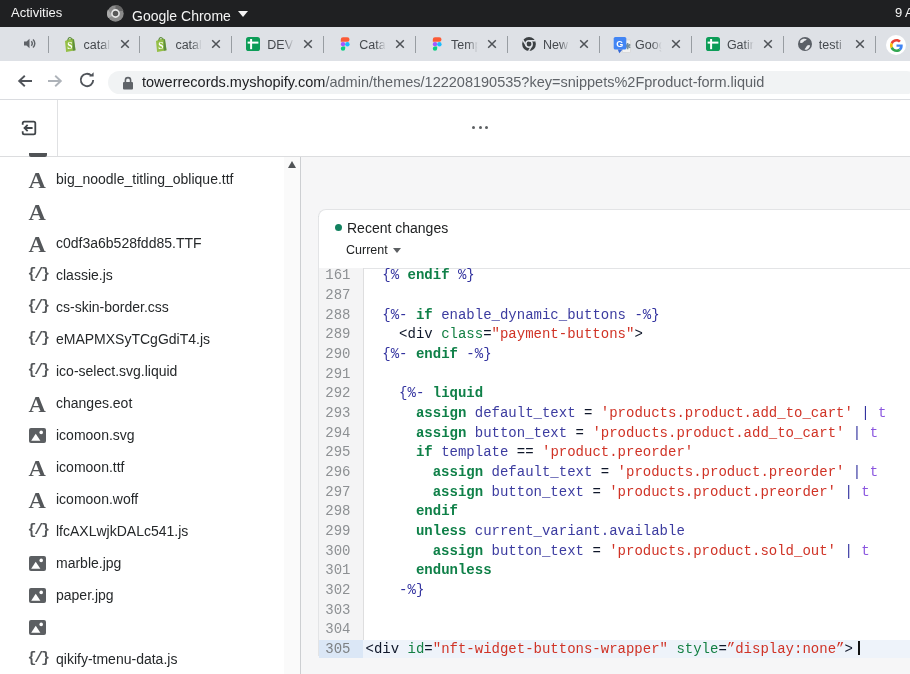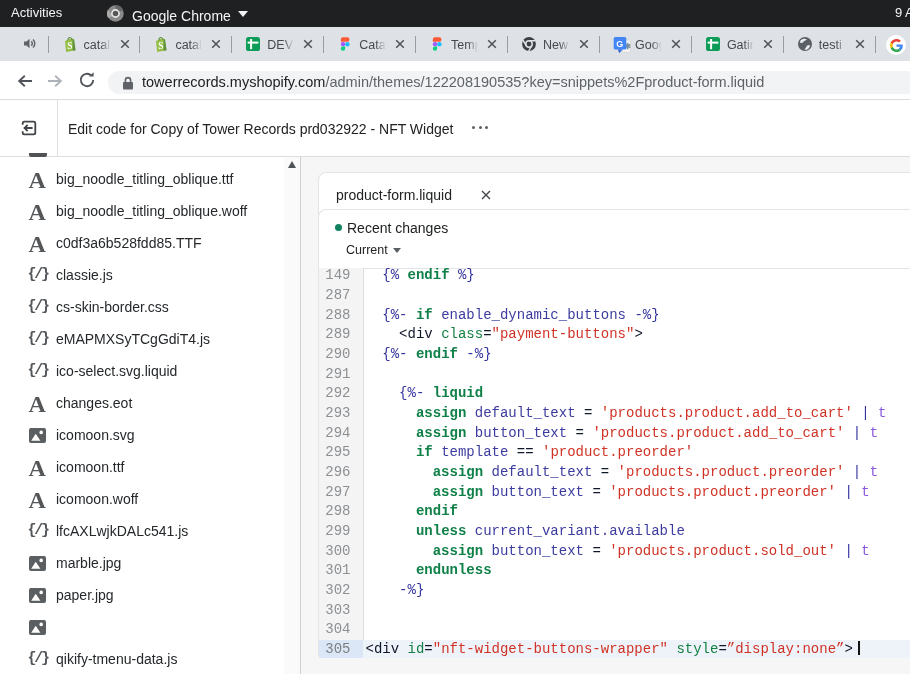--- a/index.html
+++ b/index.html
@@ -199,21 +199,20 @@
     <div class="abs" style="left:34px; top:3px; font-size:14.5px; color:#202124; white-space:nowrap;">towerrecords.myshopify.com<span style="color:#5f6368;">/admin/themes/122208190535?key=snippets%2Fproduct-form.liquid</span></div>
   </div>
 </div>
 
 <div class="abs" id="phead">
   <svg class="abs" style="left:20px; top:19px;" width="18" height="18" viewBox="0 0 20 20">
     <path d="M3 6.5 V4.8 a1.8 1.8 0 0 1 1.8-1.8 H15.2 a1.8 1.8 0 0 1 1.8 1.8 V15.2 a1.8 1.8 0 0 1 -1.8 1.8 H4.8 a1.8 1.8 0 0 1 -1.8-1.8 V13.5" stroke="#404549" stroke-width="2" fill="none"></path>
     <path d="M14 10 L5 10 M8.5 6.5 L5 10 L8.5 13.5" stroke="#404549" stroke-width="2" fill="none"></path>
   </svg>
   <div class="abs" style="left:57px; top:0; width:1px; height:56px; background:#e0e1e3;"></div>
-  <div class="abs" style="left:68px; top:21px; font-size:14px; color:#202223;">Edit code for Copy of Tower Records prd032922 - NFT Widget</div>
   <div class="abs" style="left:472px; top:26px;">
     <span style="position:absolute; left:0; width:3.4px; height:3.4px; border-radius:50%; background:#5c5f62;"></span>
     <span style="position:absolute; left:6.5px; width:3.4px; height:3.4px; border-radius:50%; background:#5c5f62;"></span>
     <span style="position:absolute; left:13px; width:3.4px; height:3.4px; border-radius:50%; background:#5c5f62;"></span>
   </div>
 </div>
 
 <div class="abs" id="sbar">
 
   <div class="abs" style="left:29px; top:-4.5px; width:18px; height:4px; background:#505356; border-radius:0 0 2px 2px;"></div>
@@ -221,21 +220,20 @@
       <div class="fitem" style="top:6.599999999999994px;">
         <span class="ficon">
           <span style="position:absolute; left:1.5px; top:3px; font-family:'Liberation Serif'; font-weight:bold; font-size:24px; color:#54575a;">A</span>
         </span>
         <span class="fname">big_noodle_titling_oblique.ttf</span>
       </div>
       <div class="fitem" style="top:38.599999999999994px;">
         <span class="ficon">
           <span style="position:absolute; left:1.5px; top:3px; font-family:'Liberation Serif'; font-weight:bold; font-size:24px; color:#54575a;">A</span>
         </span>
-        <span class="fname">big_noodle_titling_oblique.woff</span>
       </div>
       <div class="fitem" style="top:70.6px;">
         <span class="ficon">
           <span style="position:absolute; left:1.5px; top:3px; font-family:'Liberation Serif'; font-weight:bold; font-size:24px; color:#54575a;">A</span>
         </span>
         <span class="fname">c0df3a6b528fdd85.TTF</span>
       </div>
       <div class="fitem" style="top:102.60000000000002px;">
         <span class="ficon">
           <span style="position:absolute; left:0.5px; top:6px; font-family:'Liberation Mono'; font-weight:bold; font-size:15px; color:#54575a; letter-spacing:-2.2px;">{/}</span>
@@ -329,40 +327,34 @@
         </span>
         <span class="fname">qikify-tmenu-data.js</span>
       </div>
     </div>
 
   <div class="abs" style="left:284px; top:0; width:16px; height:517px; background:#fafafa;"></div>
   <div class="abs" style="left:287.5px; top:4px; width:0; height:0; border-left:4.5px solid transparent; border-right:4.5px solid transparent; border-bottom:7px solid #505356;"></div>
 </div>
 
 <div class="abs" id="rpane">
-  <div id="edtabs">
-    <div class="abs" style="left:17px; top:14px; font-size:14px; color:#202223;">product-form.liquid</div>
-    <svg class="abs" style="left:161px; top:16px;" width="12" height="12" viewBox="0 0 12 12">
-      <path d="M2 2 L10 10 M10 2 L2 10" stroke="#43474b" stroke-width="1.4"></path>
-    </svg>
-  </div>
   <div id="underline"></div>
   <div id="panel">
     <div class="abs" style="left:16px; top:14px; width:7px; height:7px; border-radius:50%; background:#12815f;"></div>
     <div class="abs" style="left:28px; top:10px; font-size:14px; color:#202223;">Recent changes</div>
     <div class="abs" style="left:27px; top:33px; font-size:12.5px; color:#202223;">Current</div>
     <div class="abs" style="left:74px; top:38px; width:0; height:0; border-left:4.5px solid transparent; border-right:4.5px solid transparent; border-top:5.5px solid #5c5f62;"></div>
     <div class="abs" style="left:0; top:58px; width:592px; height:1px; background:#e3e4e6;"></div>
 
     <div class="abs" style="left:0; top:58.4px; width:592px; height:389.2px; overflow:hidden;" id="codewrap">
         <div class="abs" style="left:0; top:0; width:44px; height:389.2px; background:#f4f4f5;"></div>
         <div class="abs" style="left:44px; top:0; width:1px; height:389.2px; background:#dededf;"></div>
 
       <div class="abs" style="left:0px; top:372px; width:44px; height:17.2px; background:#dbe7f6;"></div>
       <div class="abs" style="left:44px; top:372px; width:548px; height:17.2px; background:#eef3fa;"></div>
 
-      <div class="mono" id="gutter"><div>149</div><div>287</div><div>288</div><div>289</div><div>290</div><div>291</div><div>292</div><div>293</div><div>294</div><div>295</div><div>296</div><div>297</div><div>298</div><div>299</div><div>300</div><div>301</div><div>302</div><div>303</div><div>304</div><div style="color:#7d8083;">305</div></div>
+      <div class="mono" id="gutter"><div>161</div><div>287</div><div>288</div><div>289</div><div>290</div><div>291</div><div>292</div><div>293</div><div>294</div><div>295</div><div>296</div><div>297</div><div>298</div><div>299</div><div>300</div><div>301</div><div>302</div><div>303</div><div>304</div><div style="color:#7d8083;">305</div></div>
       <div class="mono" id="codes"><div>  <span class="n">{%</span> <span class="k">endif</span> <span class="n">%}</span></div><div>&nbsp;</div><div>  <span class="n">{%-</span> <span class="k">if</span> <span class="v">enable_dynamic_buttons</span> <span class="n">-%}</span></div><div>    <span class="d">&lt;div</span> <span class="a">class</span><span class="d">=</span><span class="s">"payment-buttons"</span><span class="d">&gt;</span></div><div>  <span class="n">{%-</span> <span class="k">endif</span> <span class="n">-%}</span></div><div>&nbsp;</div><div>    <span class="n">{%-</span> <span class="k">liquid</span></div><div>      <span class="k">assign</span> <span class="v">default_text</span> <span class="d">=</span> <span class="s">'products.product.add_to_cart'</span> <span class="n">|</span> <span class="f">t</span></div><div>      <span class="k">assign</span> <span class="v">button_text</span> <span class="d">=</span> <span class="s">'products.product.add_to_cart'</span> <span class="n">|</span> <span class="f">t</span></div><div>      <span class="k">if</span> <span class="v">template</span> <span class="d">==</span> <span class="s">'product.preorder'</span></div><div>        <span class="k">assign</span> <span class="v">default_text</span> <span class="d">=</span> <span class="s">'products.product.preorder'</span> <span class="n">|</span> <span class="f">t</span></div><div>        <span class="k">assign</span> <span class="v">button_text</span> <span class="d">=</span> <span class="s">'products.product.preorder'</span> <span class="n">|</span> <span class="f">t</span></div><div>      <span class="k">endif</span></div><div>      <span class="k">unless</span> <span class="v">current_variant.available</span></div><div>        <span class="k">assign</span> <span class="v">button_text</span> <span class="d">=</span> <span class="s">'products.product.sold_out'</span> <span class="n">|</span> <span class="f">t</span></div><div>      <span class="k">endunless</span></div><div>    <span class="n">-%}</span></div><div>&nbsp;</div><div>&nbsp;</div><div><span class="d">&lt;div</span> <span class="a">id</span><span class="d">=</span><span class="s">"nft-widget-buttons-wrapper"</span> <span class="a">style</span><span class="d">=</span><span class="s">”display:none”</span><span class="d">&gt;</span></div></div>
 
       <div class="abs" style="left:539px; top:372.6px; width:2px; height:14.5px; background:#111;"></div>
     </div>
   </div>
 </div>
 
 </body></html>

